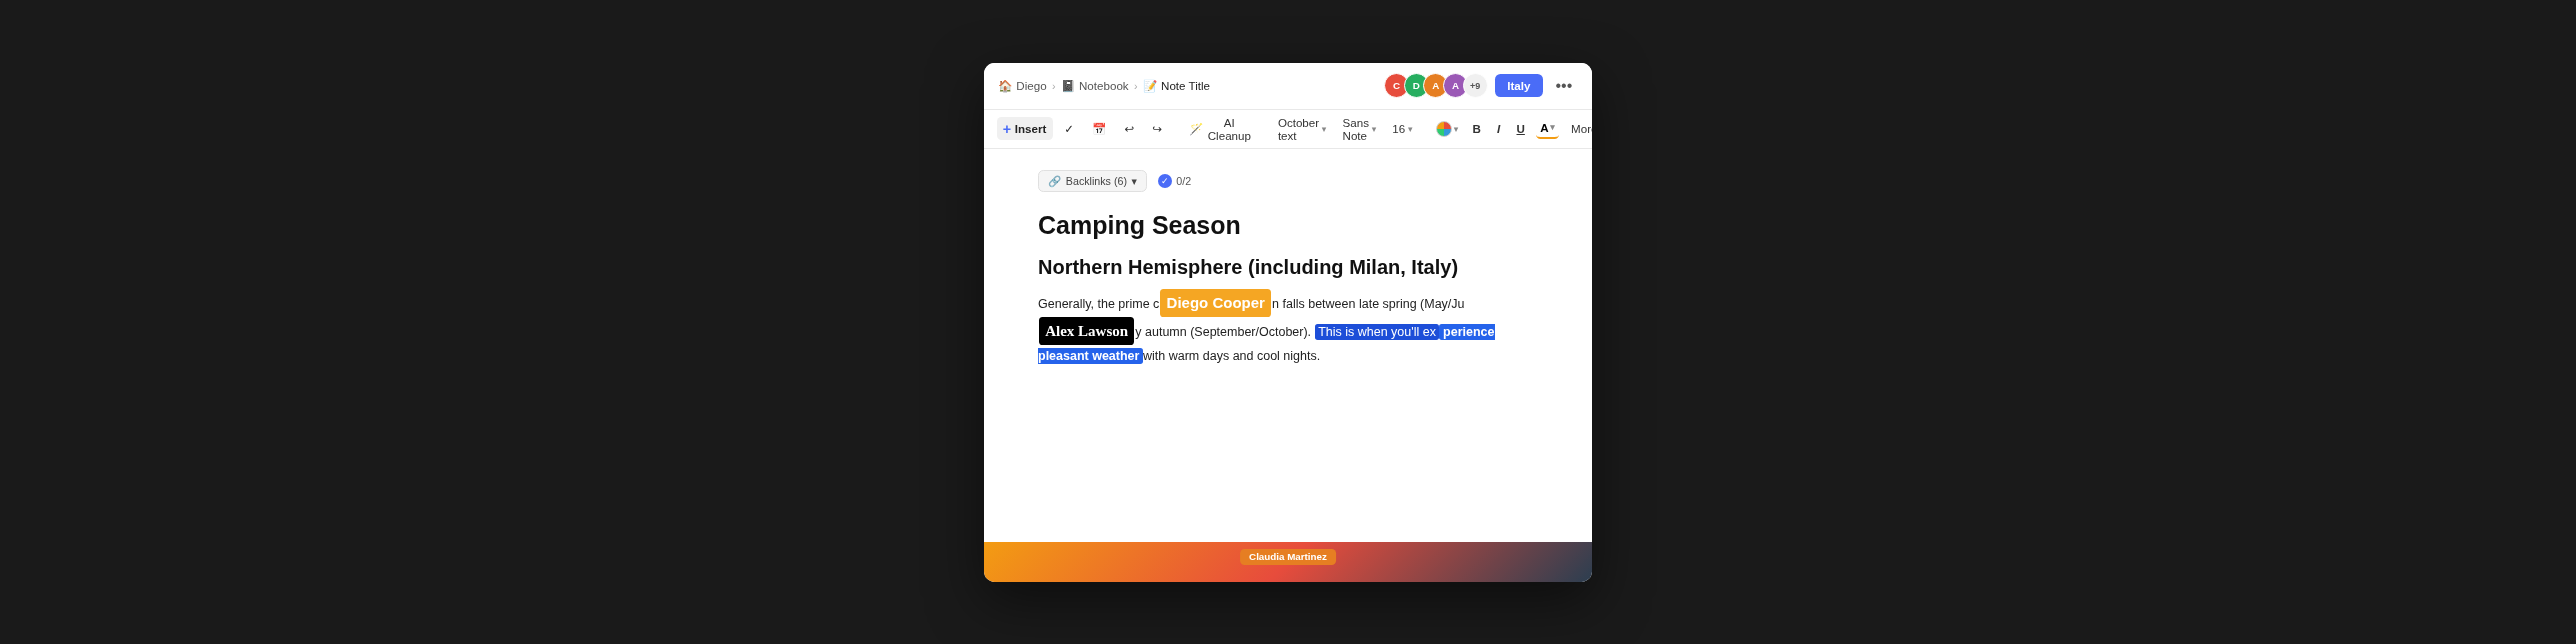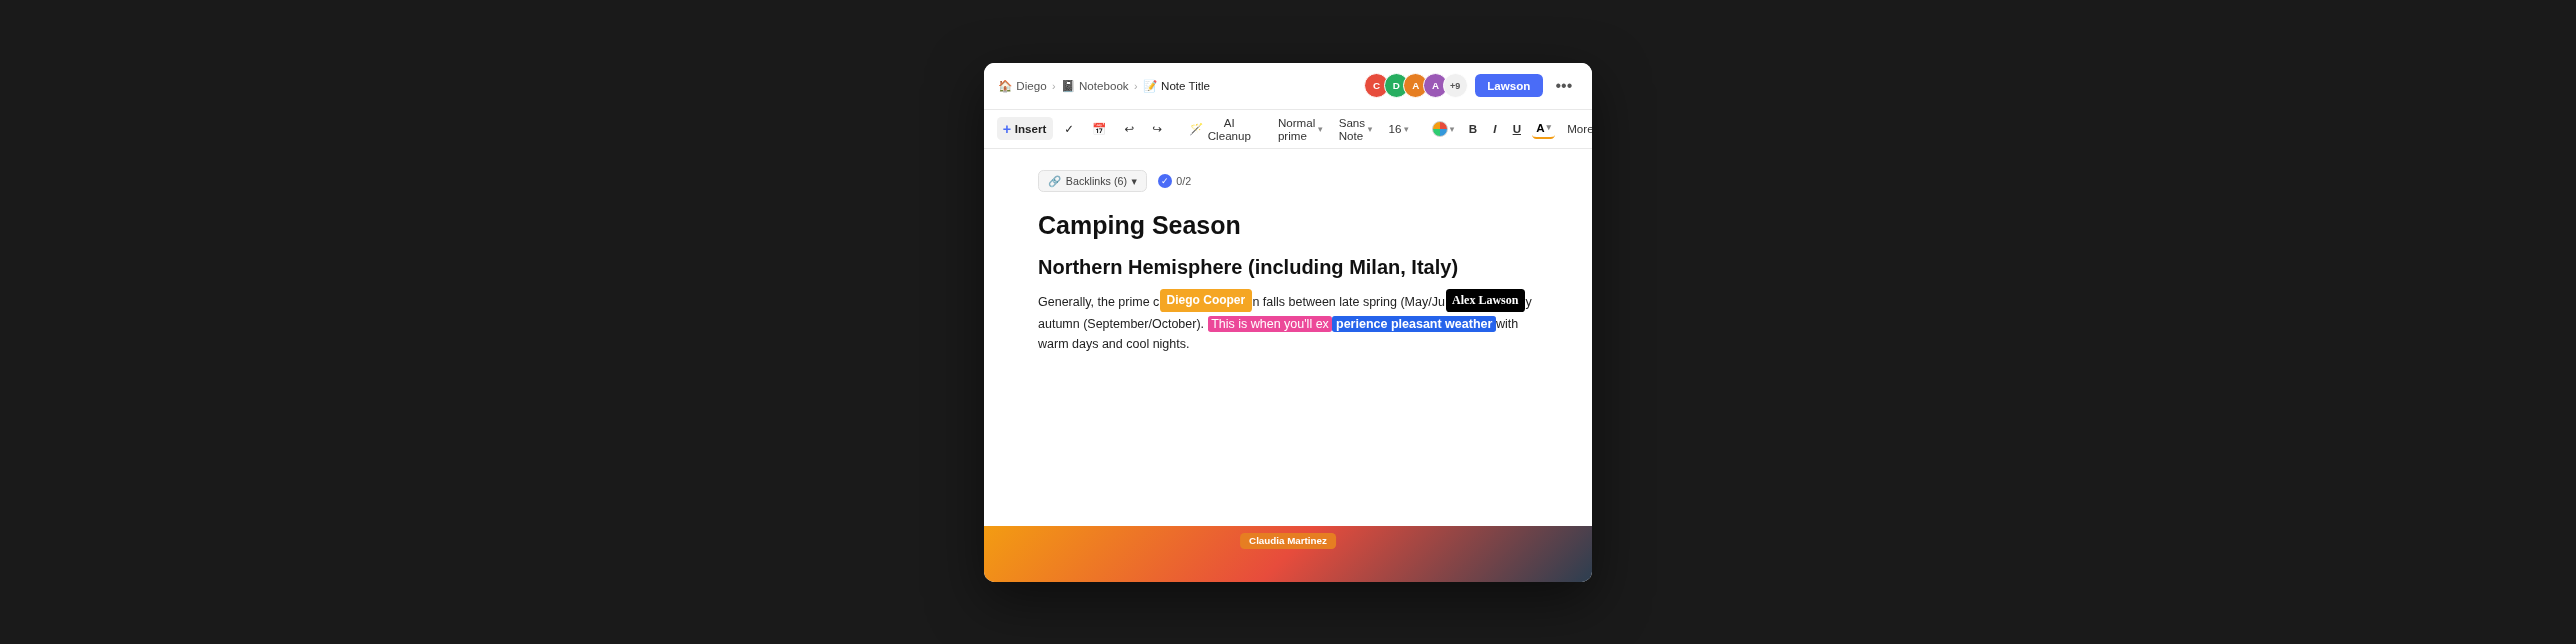--- a/index.html
+++ b/index.html
@@ -335,55 +335,55 @@
       line-height: 1.3;
     }
 
     .body-text {
       font-size: 12.5px;
       color: #222;
       line-height: 1.6;
     }
 
     .highlight-yellow {
-      background: #ec4899;
+      background: #1d4ed8;
       color: #fff;
       padding: 0.9px 3.6px;
       border-radius: 2.7px;
       font-weight: 500;
     }
 
     .highlight-blue {
       background: #2563eb;
       color: #fff;
       padding: 0.9px 3.6px;
       border-radius: 2.7px;
       font-weight: 700;
     }
 
     
     .cursor-tooltip {
       display: inline-flex;
       align-items: center;
-      font-size: 12px;
+      font-size: 15px;
       font-weight: 600;
       padding: 1.8px 6.3px;
       border-radius: 3.6px;
       color: #fff;
       vertical-align: middle;
       margin: 0 0.9px;
       position: relative;
       top: -1.8px;
     }
 
     .cursor-yellow { background: #f5a623; }
     .cursor-blue { background: #000000; font-family: Liberation Serif, serif; }
 
     .bottom-image-strip {
-      height: 56px;
+      height: 40px;
       background: linear-gradient(135deg, #f39c12 0%, #e74c3c 50%, #2c3e50 100%);
       display: flex;
       align-items: center;
       justify-content: center;
       overflow: hidden;
       position: relative;
     }
 
     .claudia-tooltip {
       position: absolute;
@@ -422,21 +422,21 @@
     </div>
 
     <div class="top-bar-right">
       <div class="avatar-group">
         <div class="avatar avatar-a1">C</div>
         <div class="avatar avatar-a2">D</div>
         <div class="avatar avatar-a3">A</div>
         <div class="avatar avatar-a4">A</div>
         <div class="avatar-count">+9</div>
       </div>
-      <button class="share-btn">Lawson</button>
+      <button class="share-btn">Italy</button>
       <button class="more-dots-btn">
         <span>•••</span>
       </button>
     </div>
   </div>
 
   <div class="toolbar">
     <button class="toolbar-btn insert">
       <span class="plus-icon">+</span>
       <span>Insert</span>
@@ -453,21 +453,21 @@
     <button class="toolbar-btn">
       <span>↪</span>
     </button>
     <div class="toolbar-divider"></div>
     <button class="ai-cleanup-btn">
       <span class="ai-icon">🪄</span>
       <span>AI Cleanup</span>
     </button>
     <div class="toolbar-divider"></div>
     <div class="toolbar-dropdown">
-      <span>Normal prime</span>
+      <span>October text</span>
       <span class="dropdown-arrow">▾</span>
     </div>
     <div class="toolbar-dropdown">
       <span>Sans Note</span>
       <span class="dropdown-arrow">▾</span>
     </div>
     <div class="toolbar-dropdown">
       <span>16</span>
       <span class="dropdown-arrow">▾</span>
     </div>

